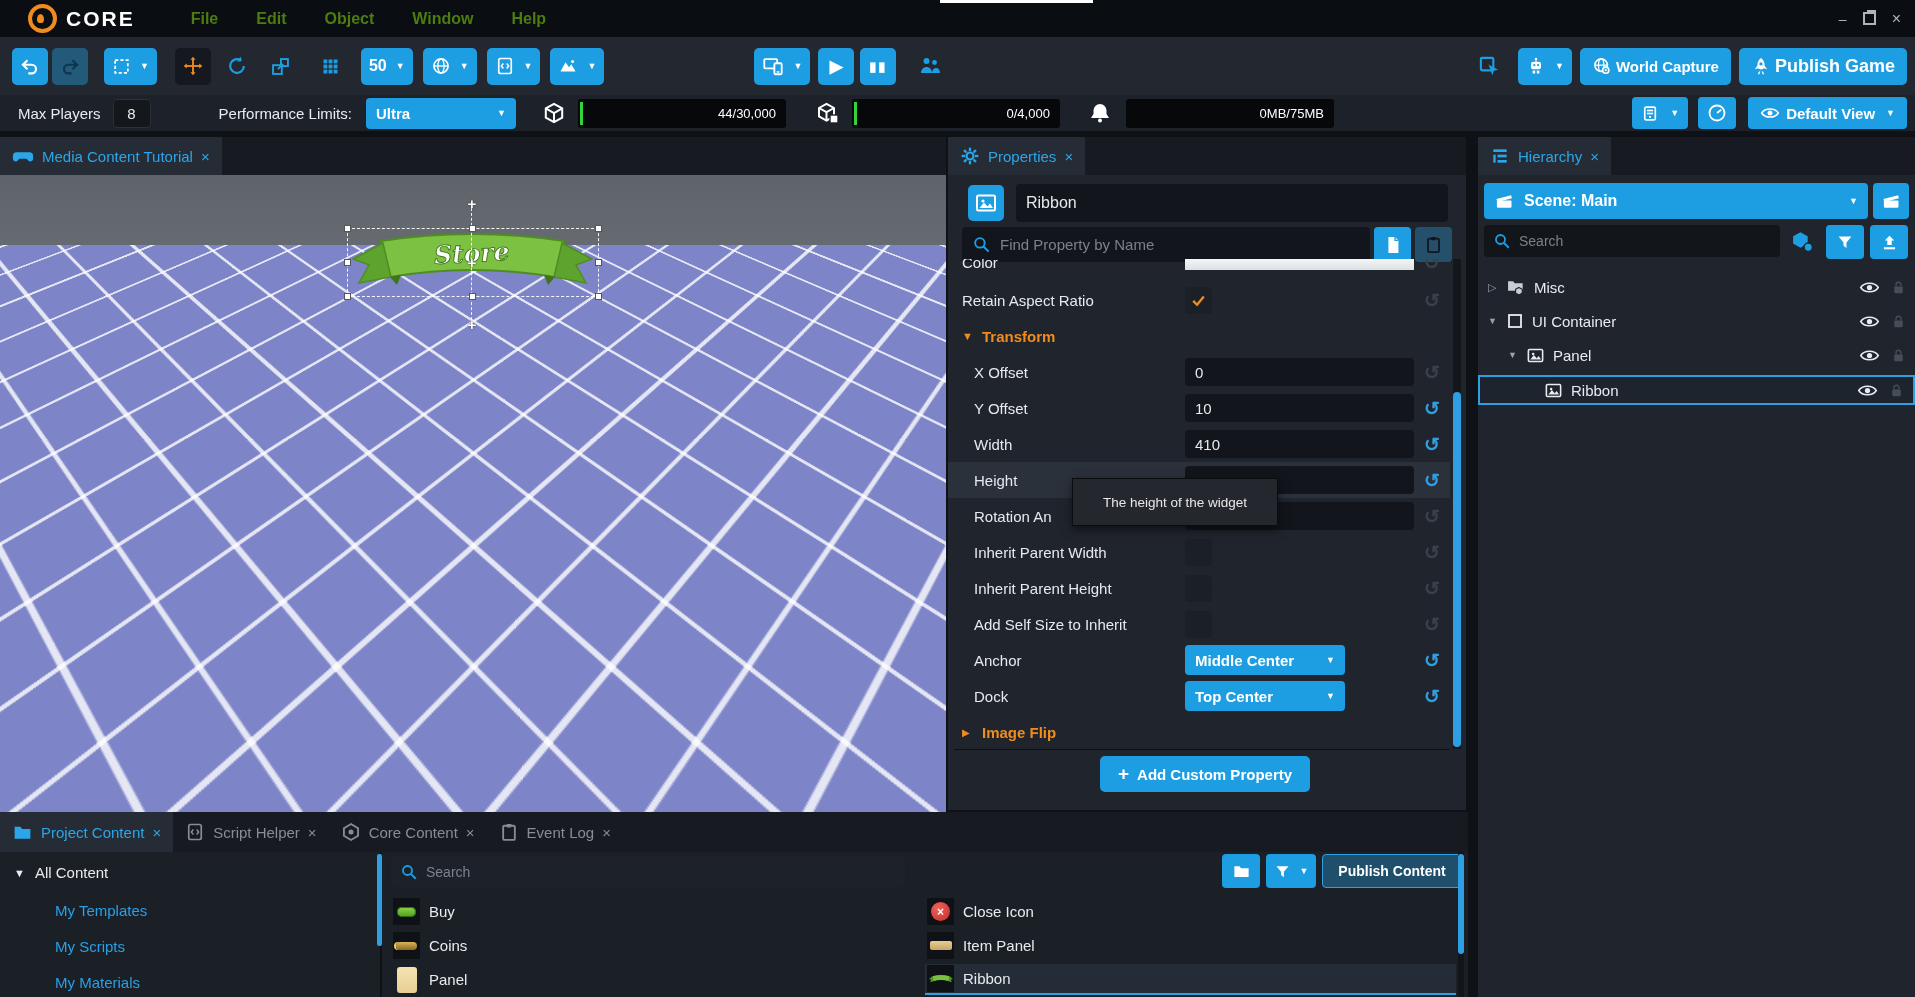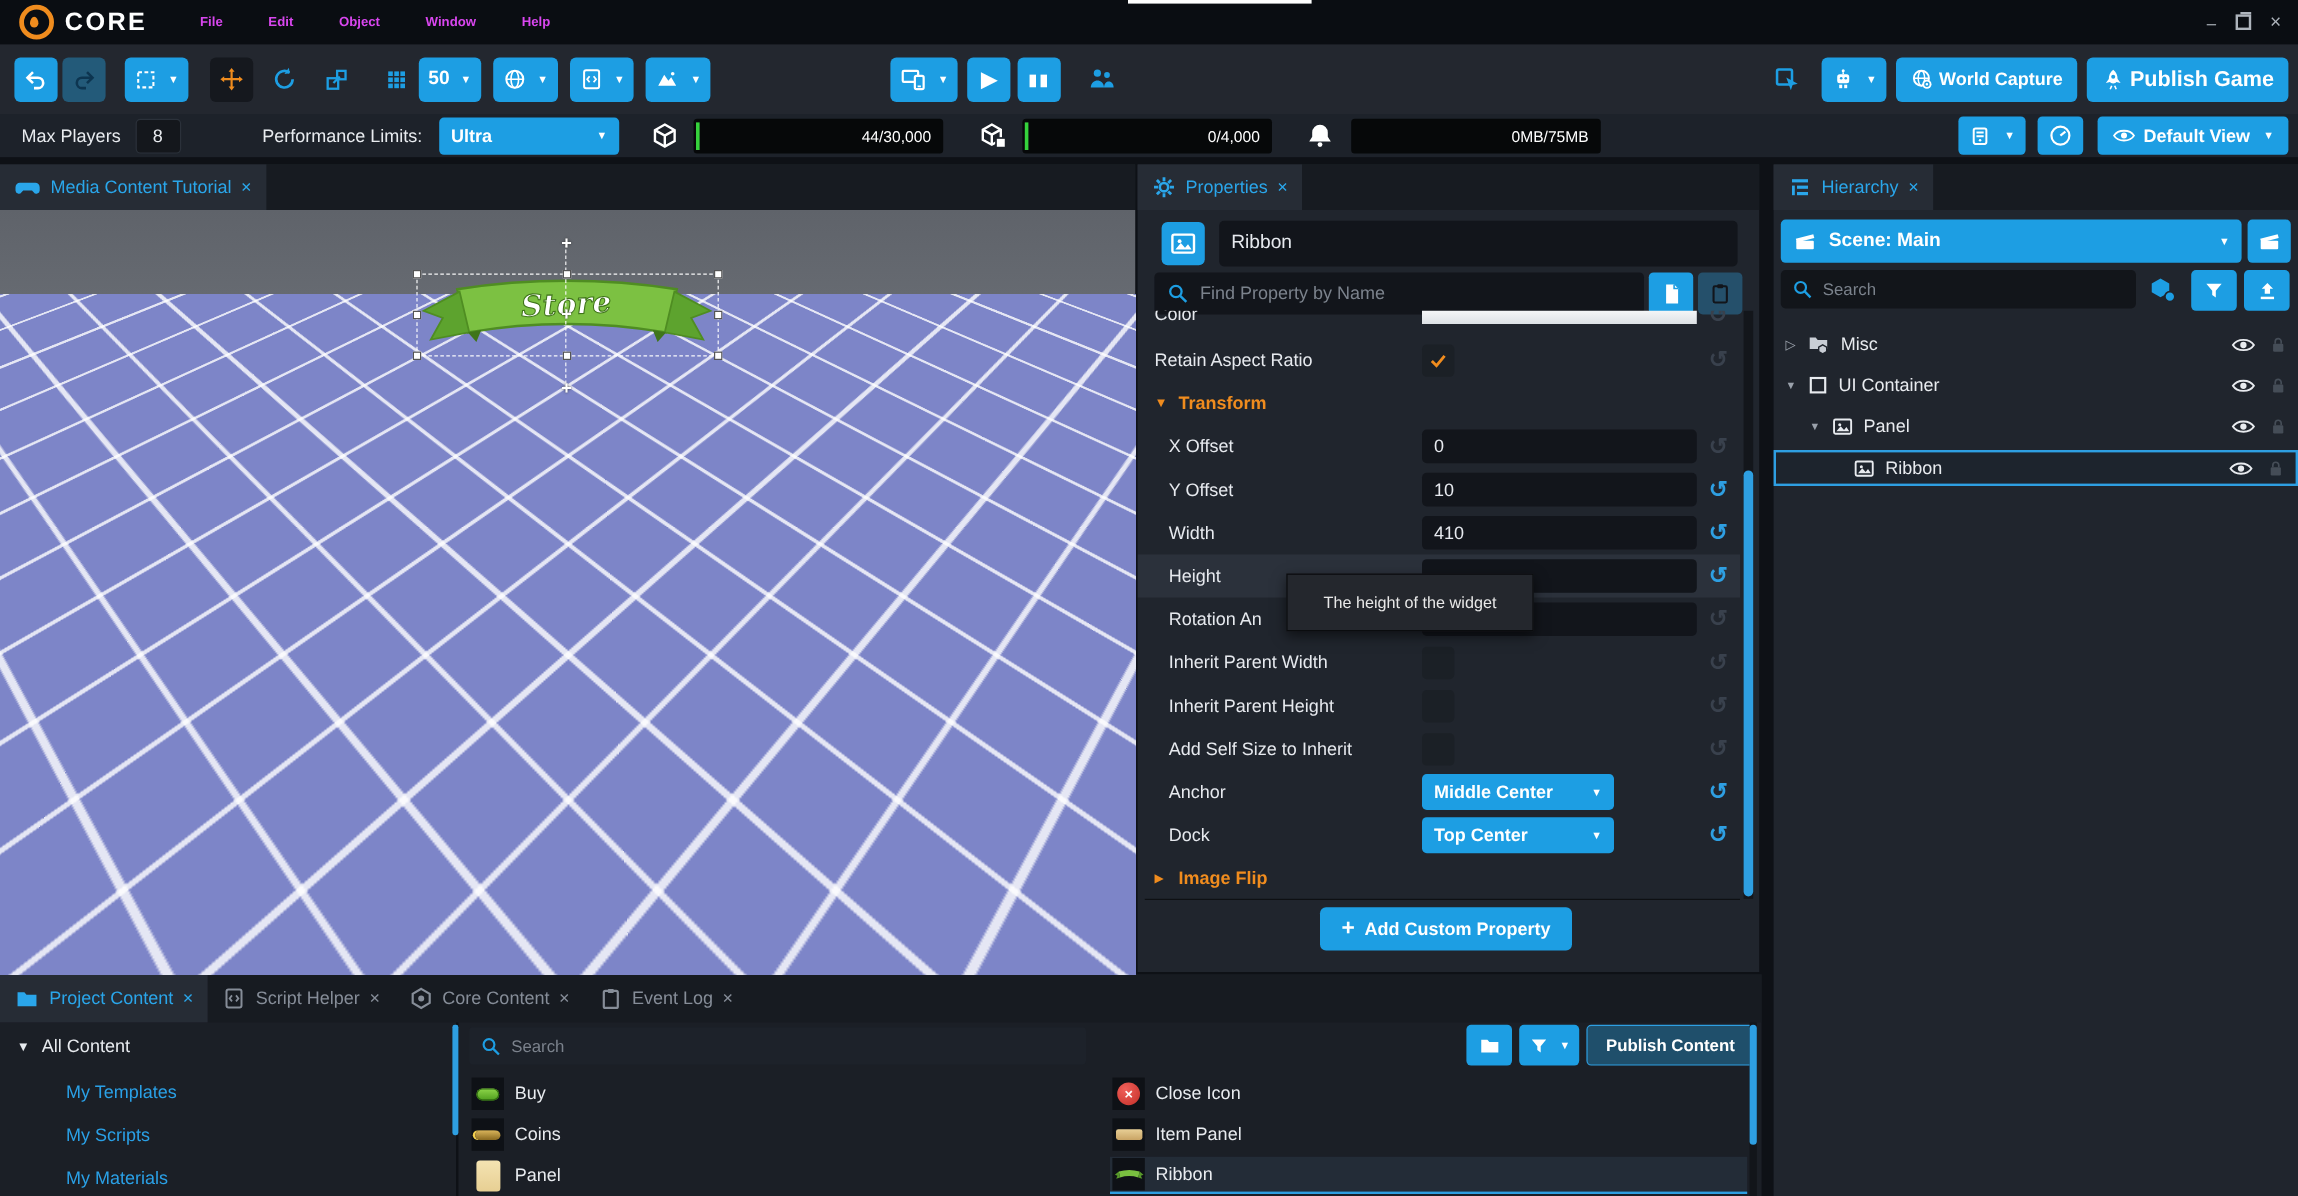--- a/index.html
+++ b/index.html
@@ -2,26 +2,26 @@
 <html><head>
 <meta charset="utf-8">
 <style>
   html,body{margin:0;padding:0;background:#000;}
   .screen{position:relative;width:1915px;height:997px;background:#0e1116;font-family:"Liberation Sans",sans-serif;color:#e8ebef;overflow:hidden;font-size:14px;}
   .abs{position:absolute;}
   svg.ic{display:block;}
   .car{font-size:9px;margin-left:5px;line-height:1;}
   
   .menubar{position:absolute;left:0;top:0;width:1915px;height:37px;background:#0a0d12;display:flex;align-items:center;}
-  .logo{display:flex;align-items:center;gap:9px;padding:0 16px;text-align:center;}
+  .logo{display:flex;align-items:center;gap:9px;padding:0 28px;text-align:center;}
   .logo-ring{width:21px;height:21px;border:4px solid #f08c1e;border-radius:50%;position:relative;background:#0a0d12;}
   .logo-ring:after{content:"";position:absolute;left:5px;top:6px;width:7px;height:9px;background:#f08c1e;border-radius:50% 50% 50% 50%/60% 60% 40% 40%;}
   .brand{font-weight:bold;font-size:21px;letter-spacing:2px;color:#fff;}
   .menus{display:flex;gap:38px;margin-left:28px;}
-  .menu-item{color:#d946ef;font-weight:bold;font-size:11px;cursor:default;}
+  .menu-item{color:#4d7c0f;font-weight:bold;font-size:16px;cursor:default;}
   .winctl{margin-left:auto;display:flex;gap:16px;padding-right:14px;color:#aeb4bc;align-items:center;}
   .wmax{width:9px;height:9px;border:2px solid #aeb4bc;}
   .wmax:before{content:"";display:block;width:9px;height:2px;background:#aeb4bc;margin:-4px 0 0 2px;}
   .top-strip{position:absolute;left:940px;top:0;width:153px;height:3px;background:#ffffff;}
   
   .toolbar{position:absolute;left:0;top:37px;width:1915px;height:58px;background:#23272f;display:flex;align-items:center;}
   .tbtn{height:37px;min-width:36px;border-radius:5px;background:#1d9ee3;color:#fff;display:flex;align-items:center;justify-content:center;gap:4px;padding:0 8px;font-weight:bold;box-sizing:border-box;}
   .tbtn.dim{background:#235a79;color:#0d3550;}
   .tbtn.darkbg{background:#15181e;color:#f08c1e;}
   .tbtn.flat{background:transparent;color:#1d9ee3;padding:0 2px;}
@@ -347,21 +347,21 @@
     <div class="tbtn flat" style="margin-left:8px">
         <svg class="ic" width="21" height="21">
           <use href="#s-scale"></use>
         </svg>
       </div>
     <div class="tbtn flat" style="margin-left:14px">
         <svg class="ic" width="21" height="21">
           <use href="#s-grid"></use>
         </svg>
       </div>
-    <div class="tbtn" style="">
+    <div class="tbtn" style="margin-left:12px">
         <span class="tnum">50</span>
         <span class="car">▼</span>
       </div>
     <div class="tbtn" style="margin-left:10px">
         <svg class="ic" width="20" height="20">
           <use href="#s-globe"></use>
         </svg>
         <span class="car">▼</span>
       </div>
     <div class="tbtn" style="margin-left:10px">

